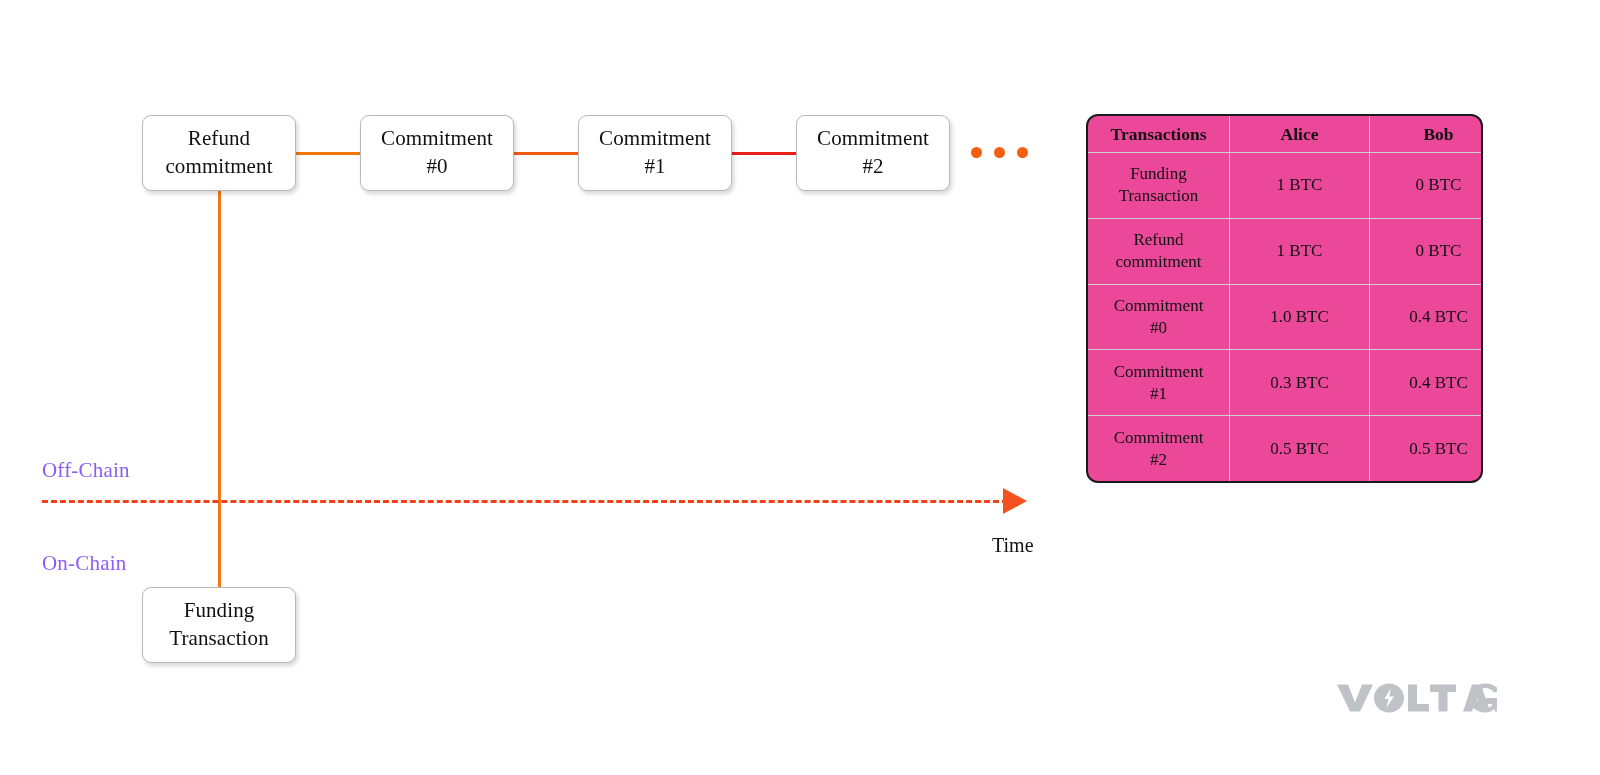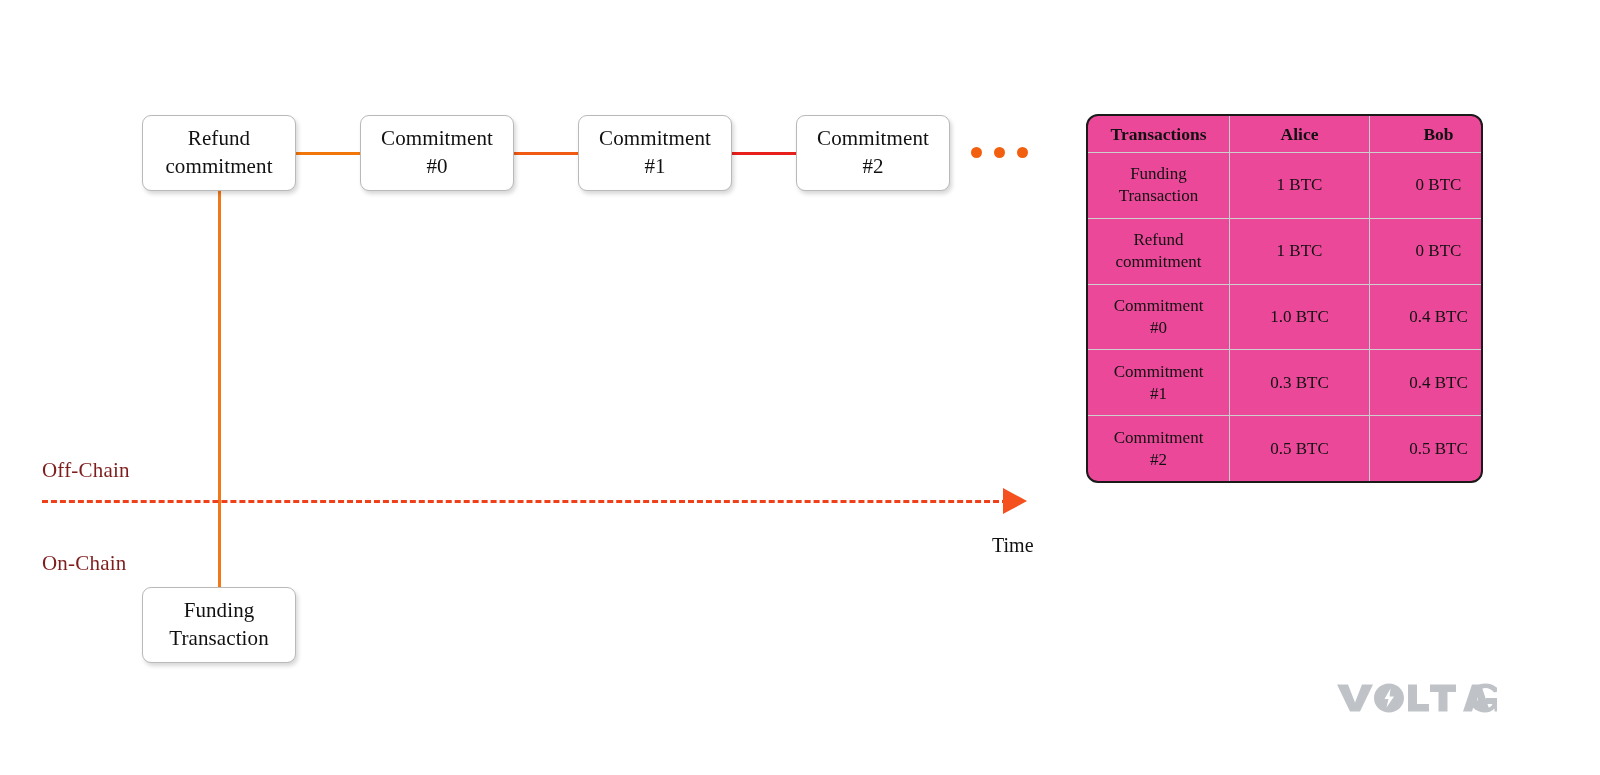--- a/index.html
+++ b/index.html
@@ -40,21 +40,21 @@
   .axis-dash{
     position:absolute;height:0;border-top:3px dashed #F0401A;
   }
   .axis-arrow{
     position:absolute;width:0;height:0;
     border-top:13px solid transparent;
     border-bottom:13px solid transparent;
     border-left:24px solid #F4511E;
   }
   .axis-label{
-    position:absolute;font-size:21px;color:#7f1d1d;letter-spacing:0.2px;
+    position:absolute;font-size:21px;color:#8b5cf6;letter-spacing:0.2px;
   }
   .time-label{position:absolute;font-size:20px;color:#111;}
 
   
   .tbl-wrap{
     position:absolute;
     border:2px solid #1a1a1a;
     border-radius:12px;
     background:#ec4899;
     overflow:hidden;

